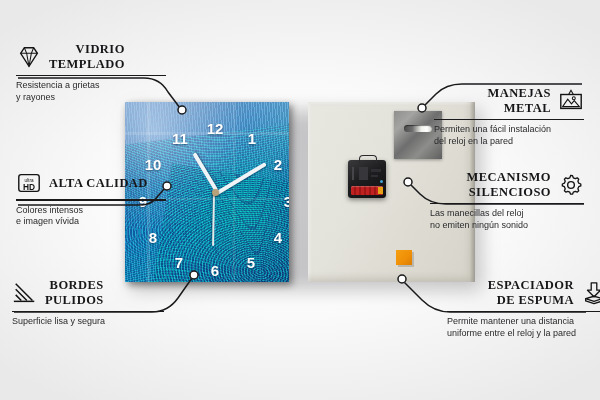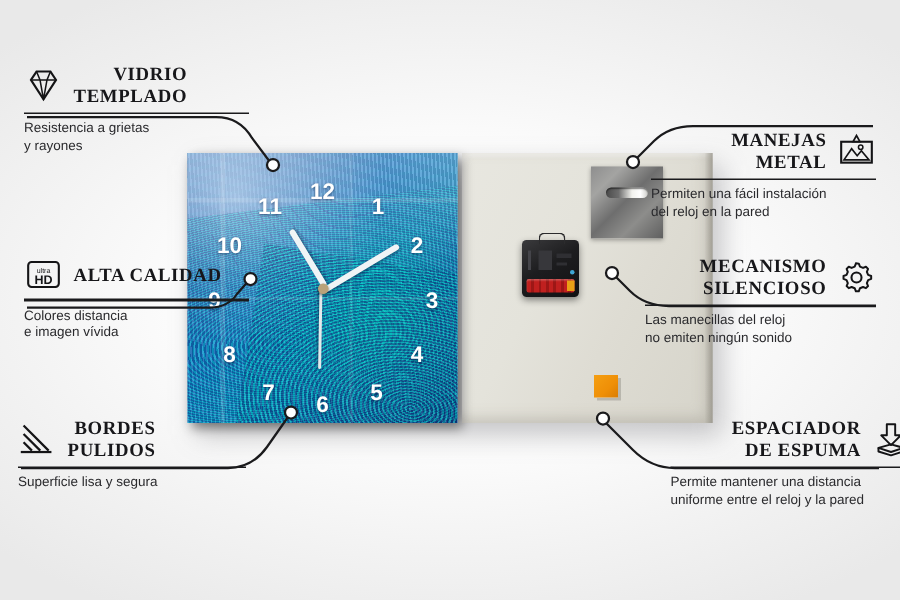--- a/index.html
+++ b/index.html
@@ -69,21 +69,21 @@
   }
   .battery:after{content:"";position:absolute;right:0;top:1px;width:5px;height:7px;background:#e8a016;}
   
   .foam{
     position:absolute;left:88px;top:148px;width:16px;height:15px;
     background:linear-gradient(135deg,#f59f12 0%,#ef8f07 60%,#d97d05 100%);
     box-shadow:2px 2px 0 rgba(120,118,108,.35);
   }
   
   .clock{
-    position:absolute;left:0;top:0;width:180px;height:180px;
+    position:absolute;left:0;top:0;width:164px;height:180px;
     background:
       radial-gradient(circle at 72% 62%, rgba(19,190,172,.55) 0%, rgba(19,190,172,0) 42%),
       radial-gradient(ellipse at 18% 16%, rgba(180,210,240,.75) 0%, rgba(180,210,240,0) 48%),
       repeating-linear-gradient(86deg, rgba(255,255,255,.16) 0 1px, rgba(0,0,0,.14) 1px 2.6px),
       repeating-linear-gradient(171deg, rgba(0,150,200,.20) 0 2px, rgba(0,0,0,0) 2px 5px),
       linear-gradient(135deg,#2f6fbe 0%,#1a5fb4 18%,#1477c9 40%,#0f86c4 58%,#1559a8 78%,#0d3f86 100%);
     box-shadow:3px 3px 7px rgba(0,0,0,.45);
     overflow:hidden;
   }
   .cl-band{position:absolute;background:rgba(255,255,255,.13);}
@@ -243,21 +243,21 @@
         <rect x="3" y="5" width="22" height="18" rx="2.5" stroke-width="1.5"></rect>
         <text x="14" y="13" font-family="Liberation Sans, sans-serif" font-size="5" fill="#141416" stroke="none" text-anchor="middle">ultra</text>
         <text x="14" y="21" font-family="Liberation Sans, sans-serif" font-size="9" font-weight="bold" fill="#141416" stroke="none" text-anchor="middle">HD</text>
       </svg>
       <div class="co-title">
         <div>ALTA CALIDAD</div>
       </div>
     </div>
     <div class="co-rule"></div>
     <div class="co-desc">
-      <div>Colores distancia</div>
+      <div>Colores intensos</div>
       <div>e imagen vívida</div>
     </div>
   </div>
 
   <div class="callout left" style="left:12px;top:278px;width:152px;">
     <div class="co-head">
       <svg class="ico" viewBox="0 0 28 28">
         <path d="M4 4 L22 22 M4 10 L16 22 M4 16 L10 22" stroke-width="1.6"></path>
         <path d="M2 23 H24" stroke-width="1.6"></path>
       </svg>

